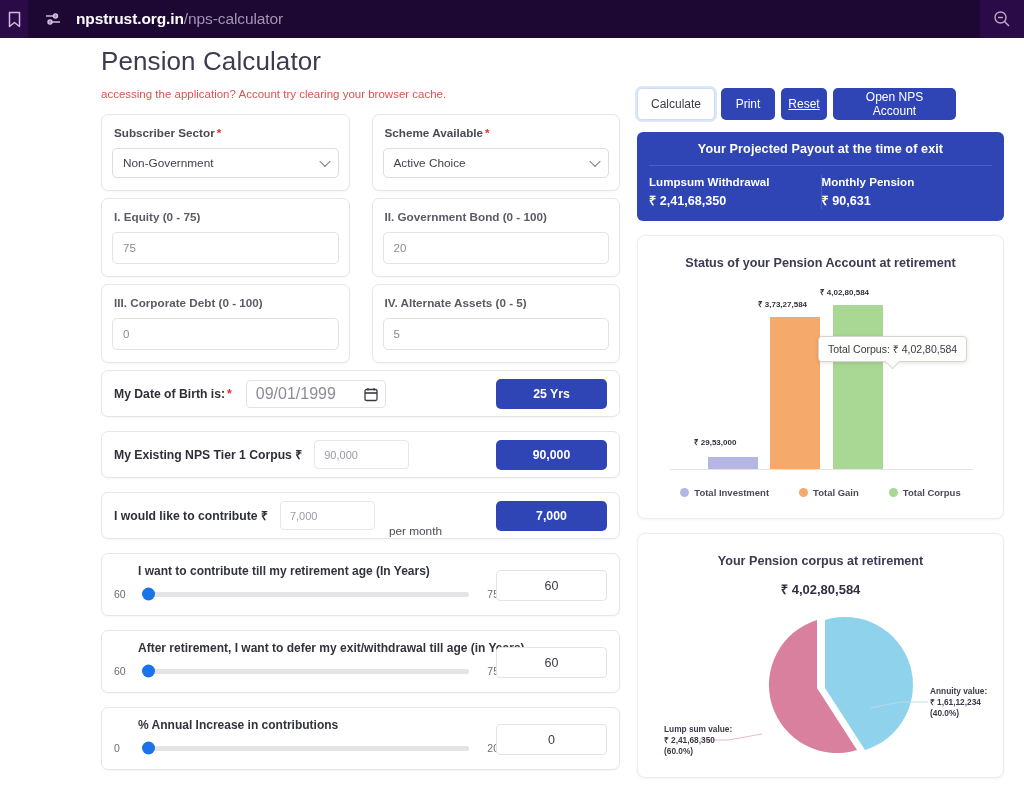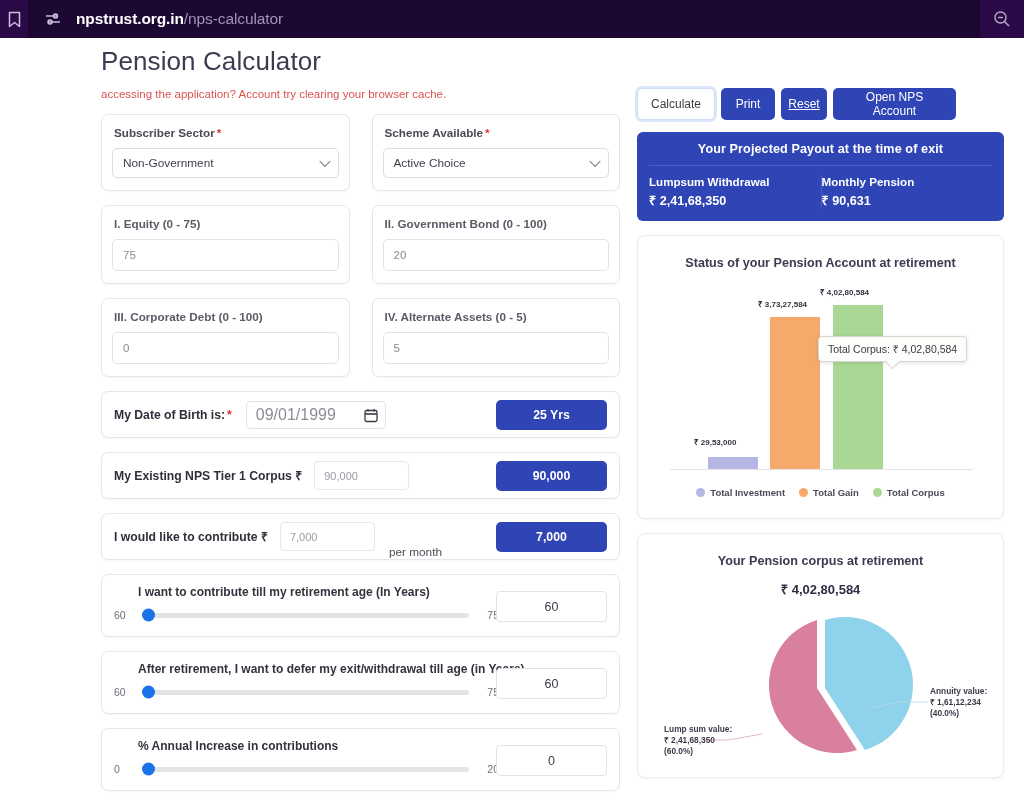--- a/index.html
+++ b/index.html
@@ -61,21 +61,21 @@
   .left-col {
     position: absolute; left: 101px; top: 76px;
     width: 519px;
   }
   .card {
     background: #ffffff;
     border: 1px solid #e6e6ea;
     border-radius: 7px;
     box-shadow: 0 1px 2px rgba(0,0,0,0.035);
   }
-  .row2 { display: flex; gap: 22px; margin-bottom: 14px; }
+  .row2 { display: flex; gap: 22px; margin-bottom: 7px; }
   .half { width: 252px; }
 
   .field-card { padding: 11px 10px 12px 10px; }
   .field-label {
     font-size: 11.7px; color: #4a4a55; font-weight: 700;
     display: block; margin-bottom: 9px; padding-left: 2px;
   }
   .field-label.light { font-weight: 700; color: #5b5b66; }
   .req { color: #e03131; font-weight: 700; margin-left: 2px; }
 
@@ -208,21 +208,21 @@
     position: absolute; left: 32px; right: 30px; bottom: 48px; top: 38px;
     border-bottom: 1px solid #e4e4e8;
   }
   .bar { position: absolute; bottom: 0; }
   .bar-lab {
     position: absolute; font-size: 8px; color: #333340; font-weight: 700;
     white-space: nowrap;
   }
   .legend {
     position: absolute; bottom: 20px; left: 0; right: 0;
-    display: flex; justify-content: center; gap: 14px;
+    display: flex; justify-content: center; gap: 30px;
   }
   .leg-item { display: flex; align-items: center; gap: 5px; font-size: 9.5px; color: #4a4a57; font-weight: 700; }
   .dot { width: 9px; height: 9px; border-radius: 50%; }
 
   .tooltip {
     position: absolute; left: 180px; top: 66px;
     background: #fdfdfb; border: 1px solid #d6d6d0; border-radius: 4px;
     padding: 5px 9px; font-size: 10.5px; color: #3a3a45;
     box-shadow: 0 1px 4px rgba(0,0,0,0.12); white-space: nowrap; z-index: 5;
   }

